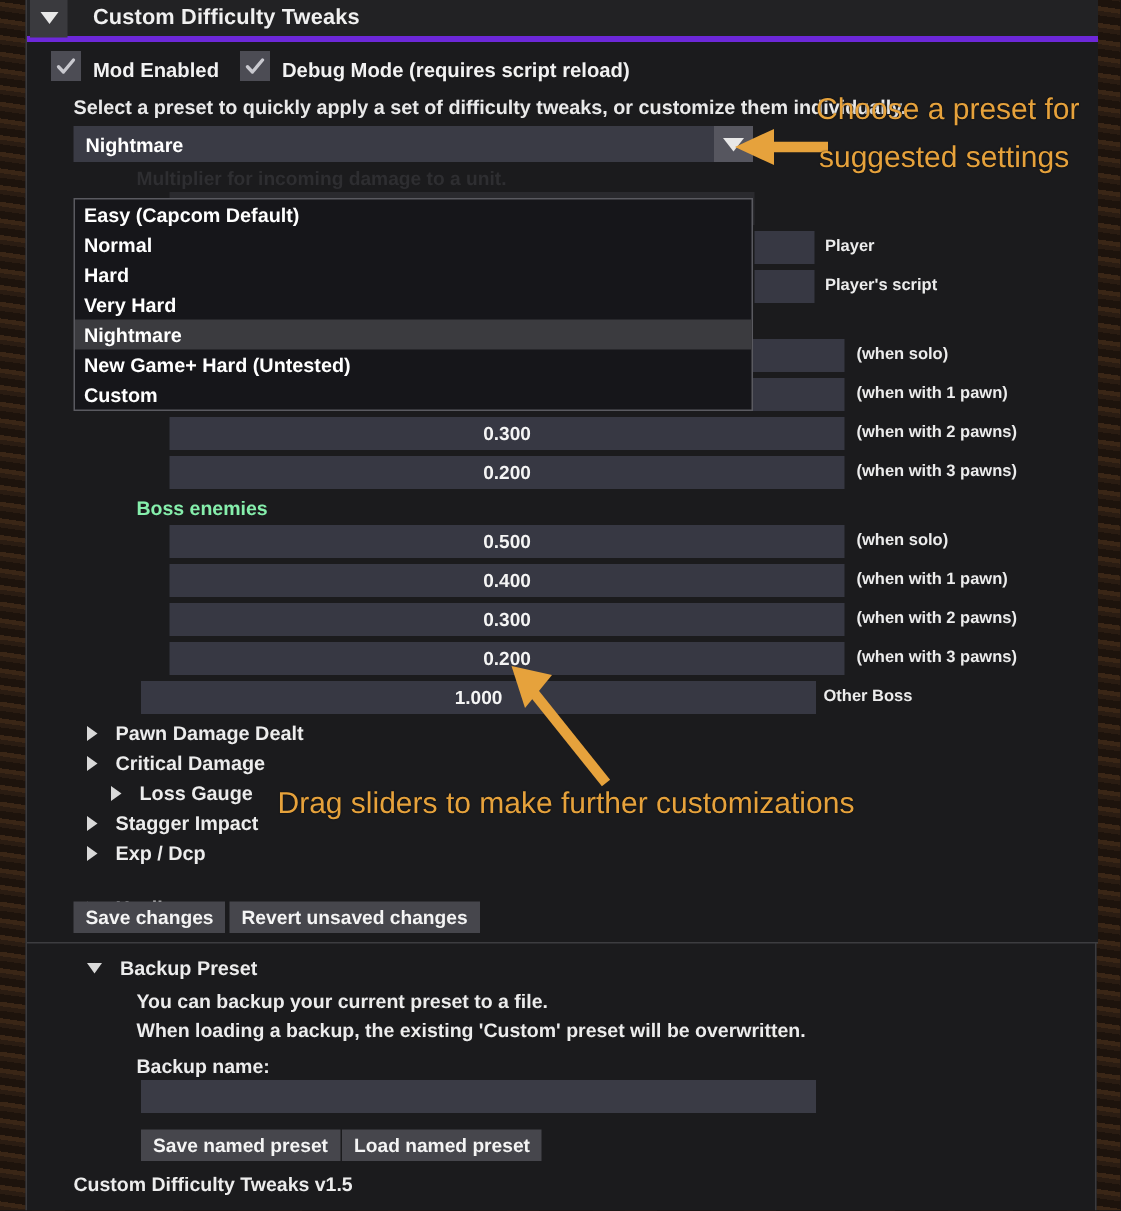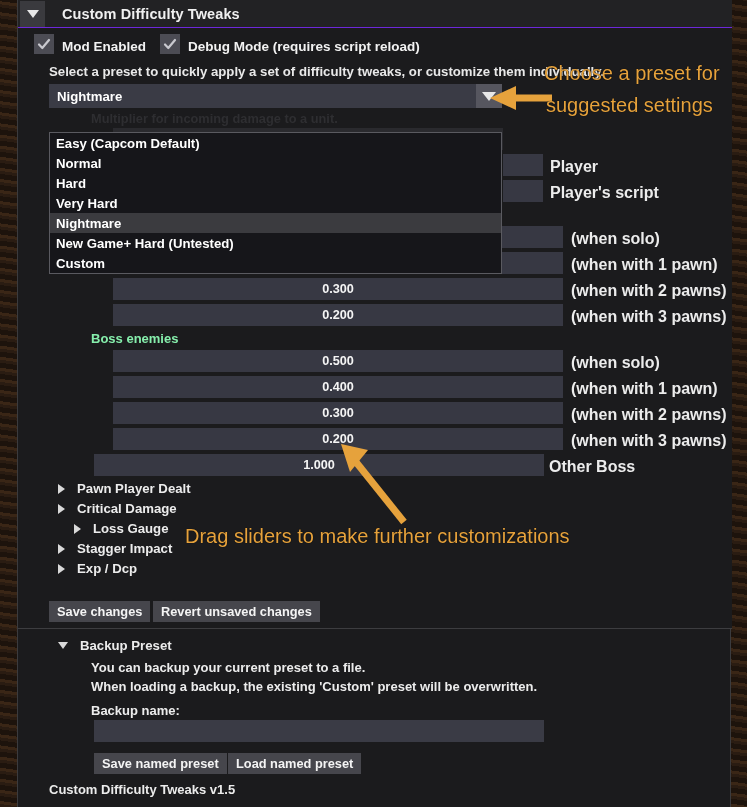--- a/index.html
+++ b/index.html
@@ -35,21 +35,21 @@
     border-left: 1px solid #3b3b3e;
     border-right: 1px solid #3b3b3e;
   }
 
   
   .titlebar {
     position: absolute;
     left: 0; top: 0;
     width: 714px; height: 28px;
     background: #222224;
-    border-bottom: 1px solid #6d28d9;
+    border-bottom: 4px solid #6d28d9;
     display: flex;
     align-items: center;
   }
   .tri-btn {
     width: 25px; height: 26px;
     background: #3a3a3e;
     display: flex; align-items: center; justify-content: center;
     margin-left: 2px;
     cursor: pointer;
   }
@@ -194,21 +194,21 @@
     cursor: ew-resize;
   }
   .slider span {
     color: #f4f4f4;
     font-size: 12.7px;
     font-weight: bold;
   }
   .rowlabel {
     position: absolute;
     color: #ececec;
-    font-size: 16px;
+    font-size: 11px;
     font-weight: bold;
     white-space: nowrap;
   }
   .grouplabel {
     position: absolute;
     color: #86efac;
     font-size: 13px;
     font-weight: bold;
     white-space: nowrap;
   }
@@ -397,21 +397,21 @@
       </div>
       <div class="rowlabel" style="left:553px; top:404px;">(when with 3 pawns)</div>
 
       <div class="slider" style="left:76px; top:426px; width:450px;">
         <span>1.000</span>
       </div>
       <div class="rowlabel" style="left:531px; top:430px;">Other Boss</div>
 
       <div class="sec" style="top:453px;">
         <span class="tri-right-sm"></span>
-        <span class="sec-label">Pawn Player Dealt</span>
+        <span class="sec-label">Pawn Damage Dealt</span>
       </div>
       <div class="sec" style="top:473px;">
         <span class="tri-right-sm"></span>
         <span class="sec-label">Critical Damage</span>
       </div>
       <div class="sec" style="top:493px;padding-left:16px;">
         <span class="tri-right-sm"></span>
         <span class="sec-label">Loss Gauge</span>
       </div>
       <div class="sec" style="top:513px;">

